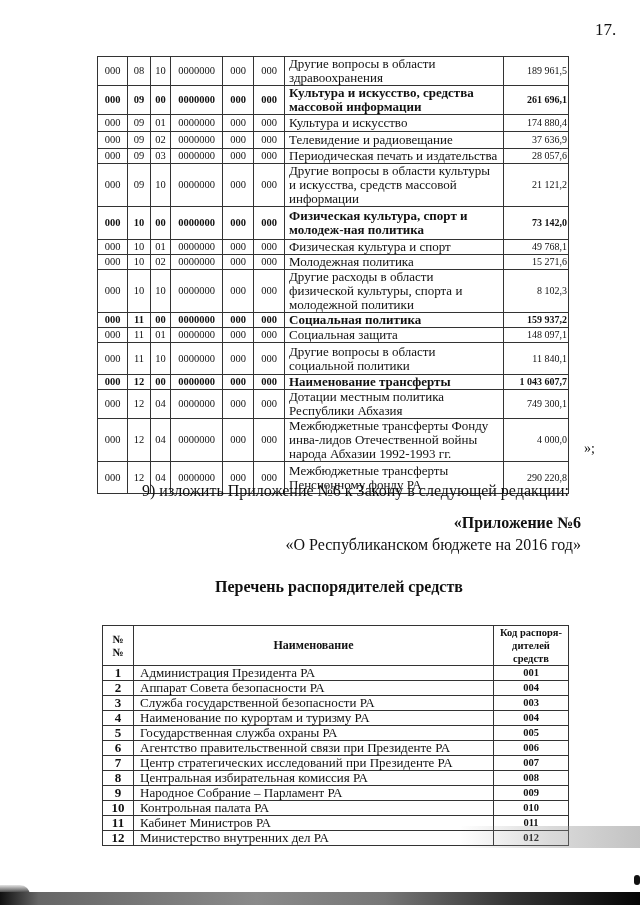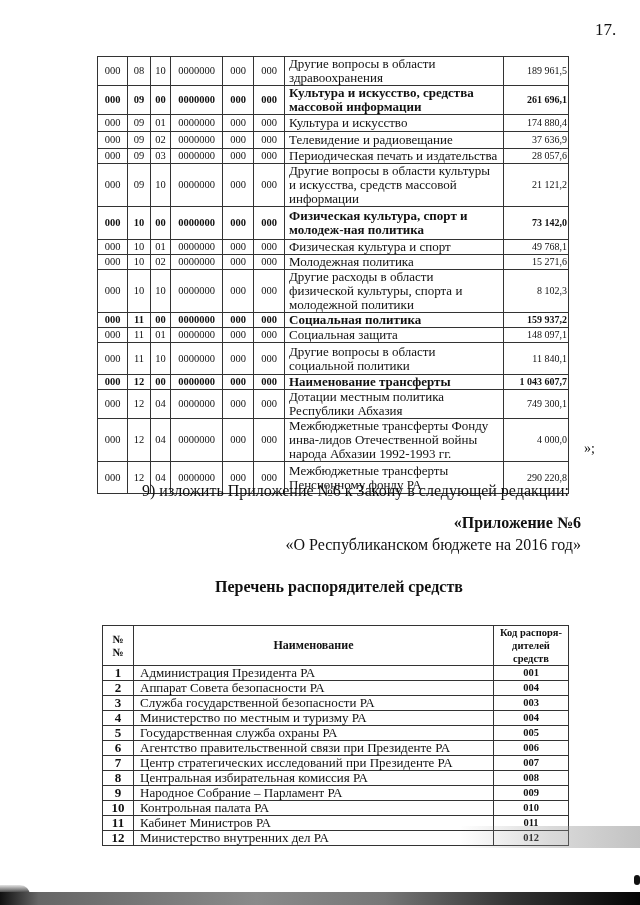--- a/index.html
+++ b/index.html
@@ -269,21 +269,21 @@
         <td class="name">Аппарат Совета безопасности РА</td>
         <td class="code">004</td>
       </tr>
       <tr style="height: 15px;">
         <td class="num">3</td>
         <td class="name">Служба государственной безопасности РА</td>
         <td class="code">003</td>
       </tr>
       <tr style="height: 15px;">
         <td class="num">4</td>
-        <td class="name">Министерство по местным и туризму РА</td>
+        <td class="name">Наименование по курортам и туризму РА</td>
         <td class="code">004</td>
       </tr>
       <tr style="height: 15px;">
         <td class="num">5</td>
         <td class="name">Государственная служба охраны РА</td>
         <td class="code">005</td>
       </tr>
       <tr style="height: 15px;">
         <td class="num">6</td>
         <td class="name">Агентство правительственной связи при Президенте РА</td>

